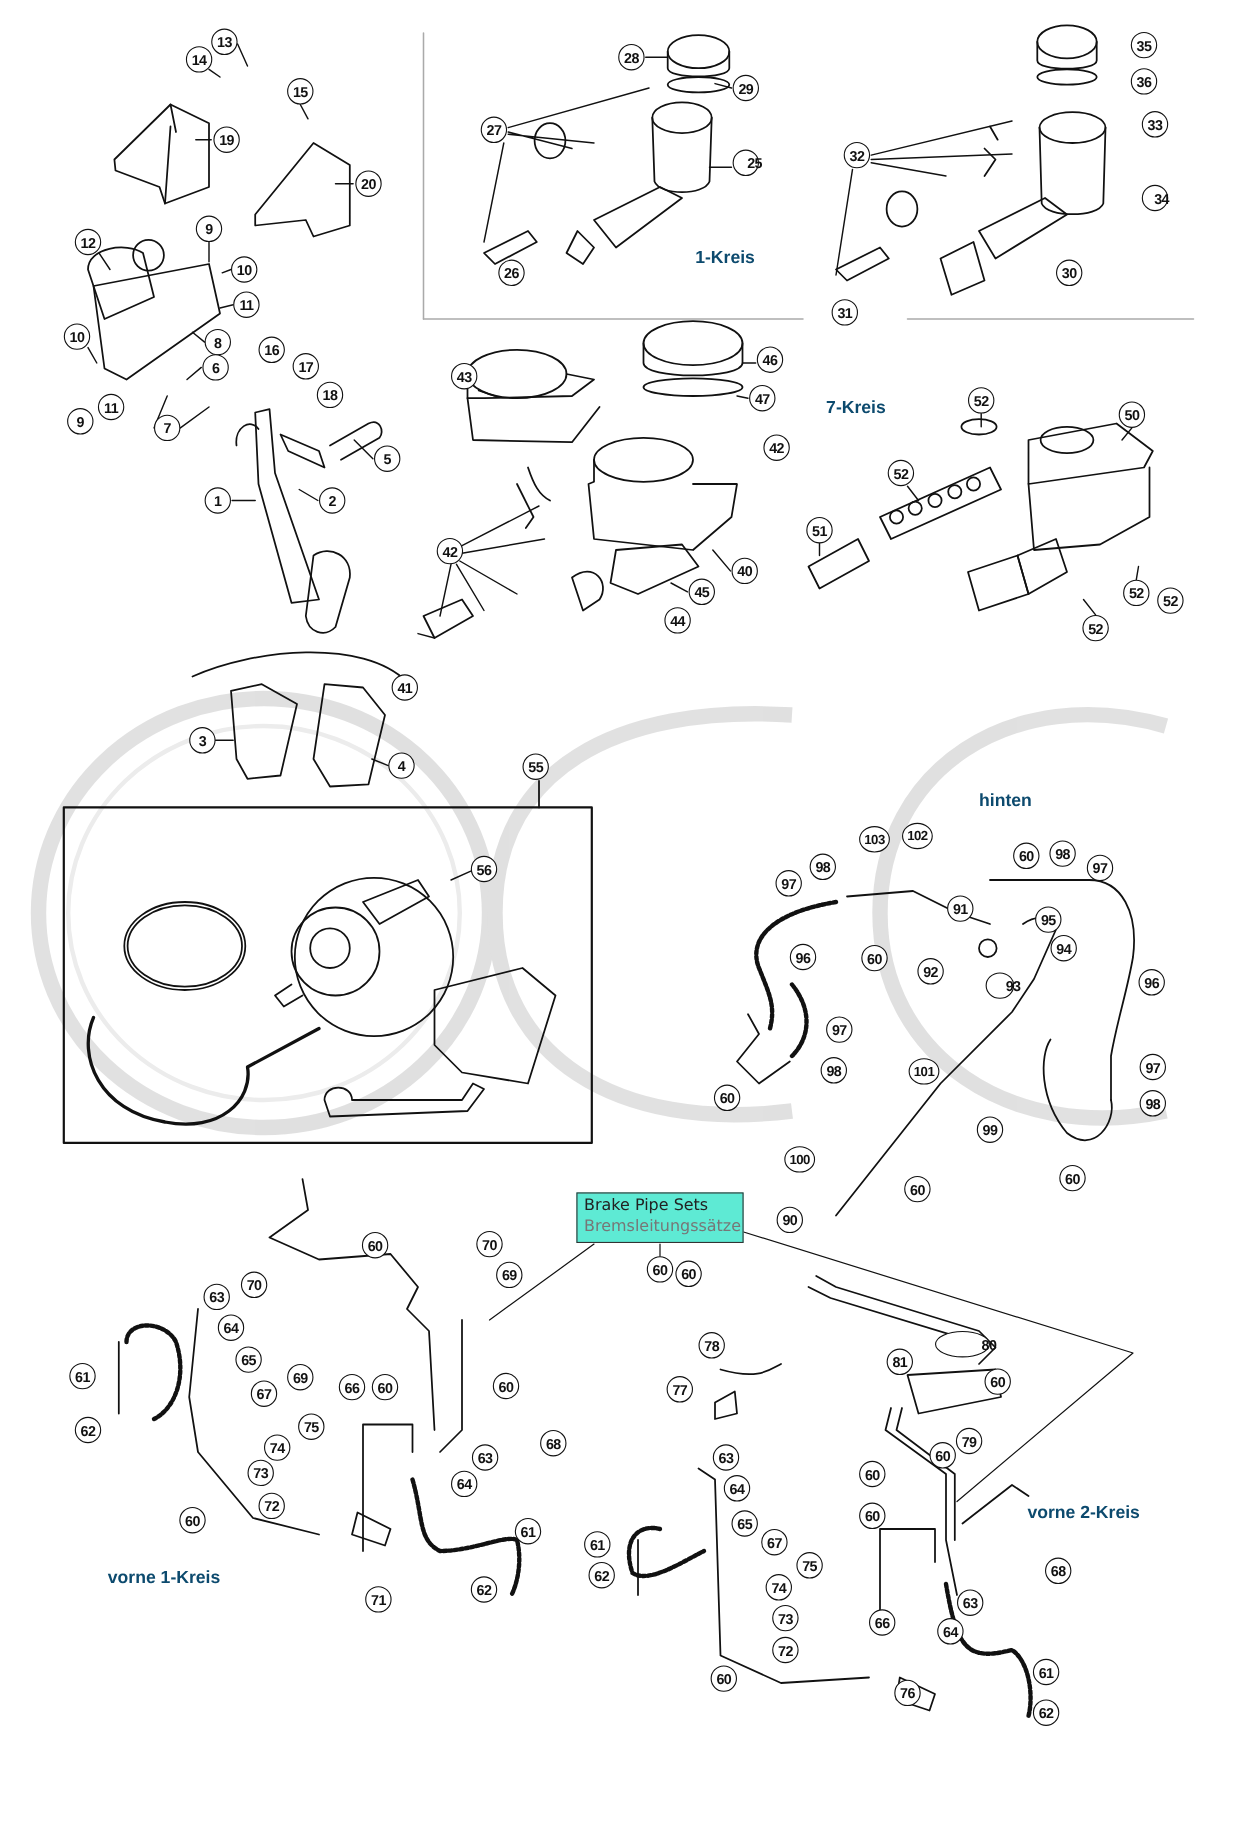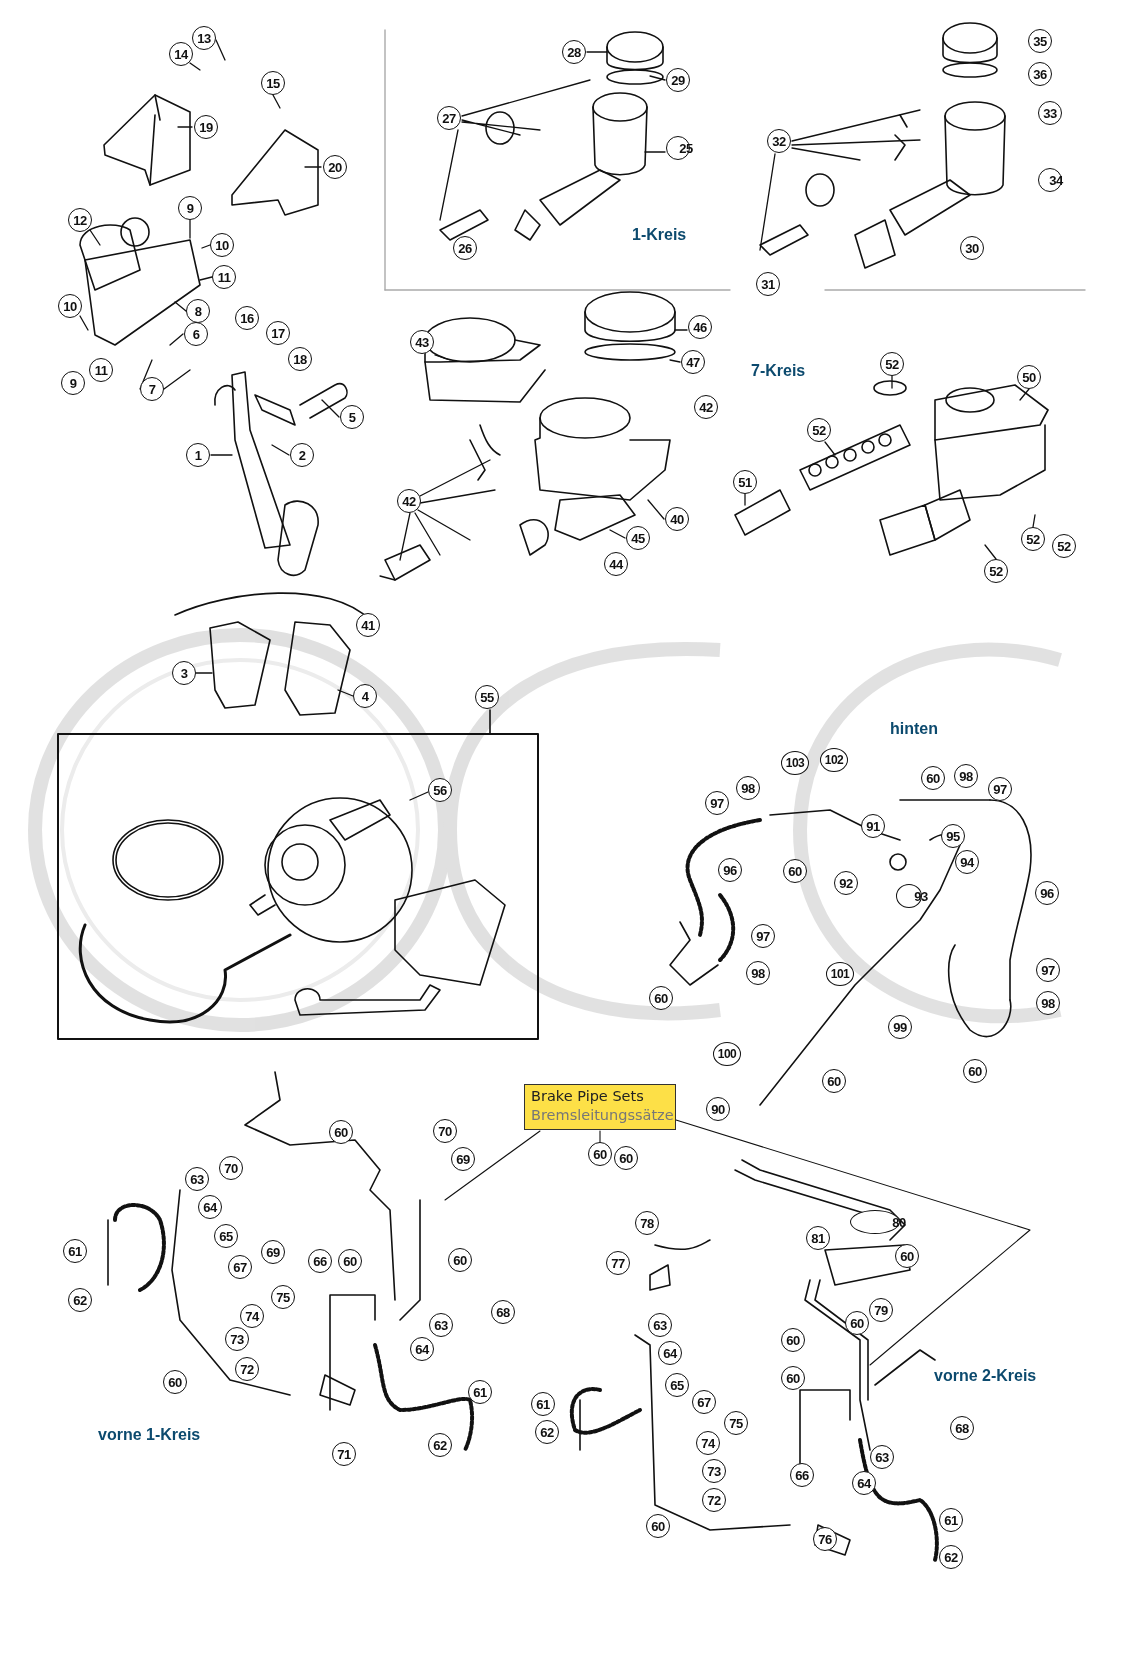--- a/index.html
+++ b/index.html
@@ -6,21 +6,21 @@
   body { width: 1140px; height: 1655px; position: relative; overflow: hidden;
          font-family: "Liberation Sans", sans-serif; }
   #stage { position: absolute; left: 0; top: 0; width: 1140px; height: 1655px; }
   .callout { position: absolute; width: 24px; height: 24px; margin-left: -12px; margin-top: -12px;
              border: 1.6px solid #111; border-radius: 50%; background: #fff; box-sizing: border-box;
              font: bold 13px "Liberation Sans", sans-serif; color: #111; display: flex;
              align-items: center; justify-content: center; letter-spacing: -0.5px; cursor: pointer; z-index: 3; }
   .callout.wide { width: 28px; margin-left: -14px; font-size: 12px; }
   .section-label { position: absolute; font: bold 16px "Liberation Sans", sans-serif; color: #0c4a6e; z-index: 3; }
   .brake-box { position: absolute; left: 524px; top: 1084px; width: 152px; height: 46px; border: 1.3px solid #333;
-               background: #fde047; box-sizing: border-box; padding: 2px 6px; z-index: 3; cursor: pointer; }
+               background: #5eead4; box-sizing: border-box; padding: 2px 6px; z-index: 3; cursor: pointer; }
   .brake-box .l1 { font: 14.5px "DejaVu Sans", sans-serif; color: #222; line-height: 19px; white-space: nowrap; }
   .brake-box .l2 { font: 14.5px "DejaVu Sans", sans-serif; color: #777; line-height: 19px; white-space: nowrap; }
   .watermark { position: absolute; z-index: 1; pointer-events: none; }
   svg.art { position: absolute; left: 0; top: 0; z-index: 2; }
 </style>
 </head>
 <body>
 
 <div id="stage">
 

